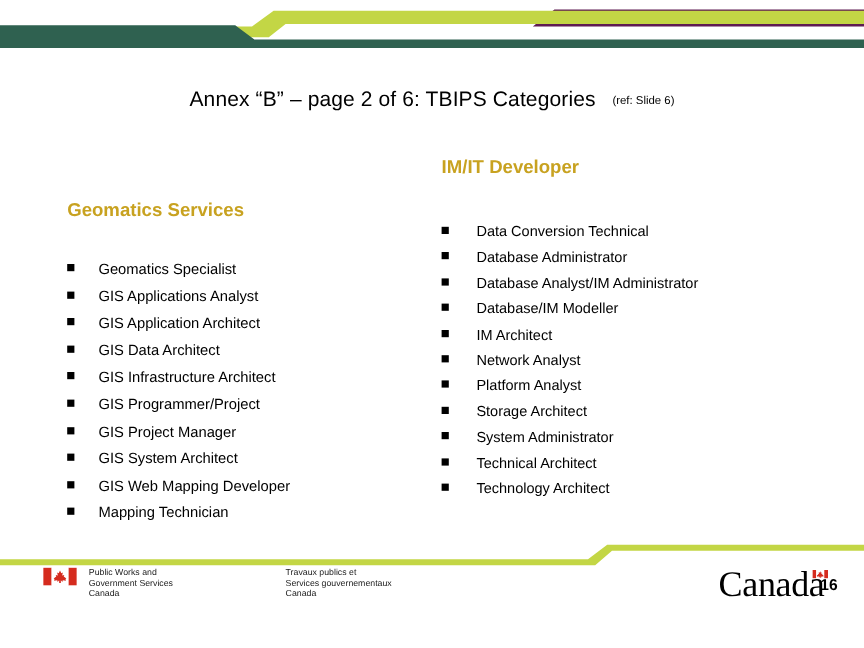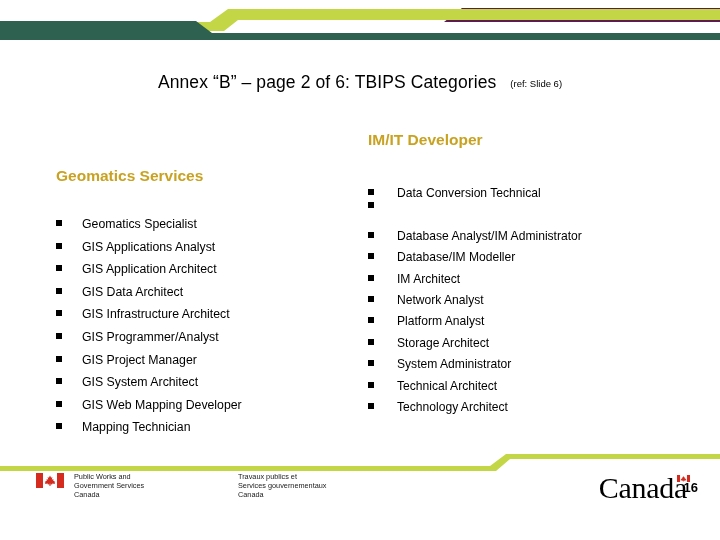--- a/index.html
+++ b/index.html
@@ -218,21 +218,21 @@
       <li class="bullet-item">
         <span class="bullet-marker"></span>
         <span>GIS Data Architect</span>
       </li>
       <li class="bullet-item">
         <span class="bullet-marker"></span>
         <span>GIS Infrastructure Architect</span>
       </li>
       <li class="bullet-item">
         <span class="bullet-marker"></span>
-        <span>GIS Programmer/Analyst</span>
+        <span>GIS Programmer/Project</span>
       </li>
       <li class="bullet-item">
         <span class="bullet-marker"></span>
         <span>GIS Project Manager</span>
       </li>
       <li class="bullet-item">
         <span class="bullet-marker"></span>
         <span>GIS System Architect</span>
       </li>
       <li class="bullet-item">
@@ -248,20 +248,21 @@
 
   <div class="col col-right">
     <h2 class="col-head">IM/IT Developer</h2>
     <ul class="bullet-list">
       <li class="bullet-item">
         <span class="bullet-marker"></span>
         <span>Data Conversion Technical</span>
       </li>
       <li class="bullet-item">
         <span class="bullet-marker"></span>
+        <span>Database Administrator</span>
       </li>
       <li class="bullet-item">
         <span class="bullet-marker"></span>
         <span>Database Analyst/IM Administrator</span>
       </li>
       <li class="bullet-item">
         <span class="bullet-marker"></span>
         <span>Database/IM Modeller</span>
       </li>
       <li class="bullet-item">

